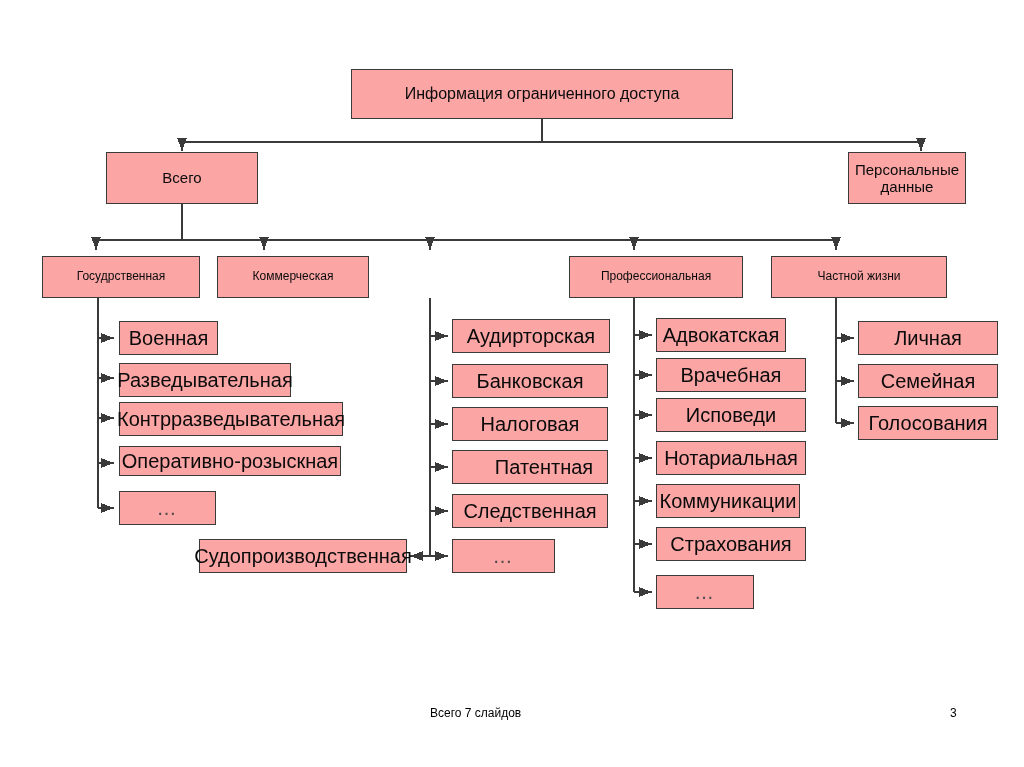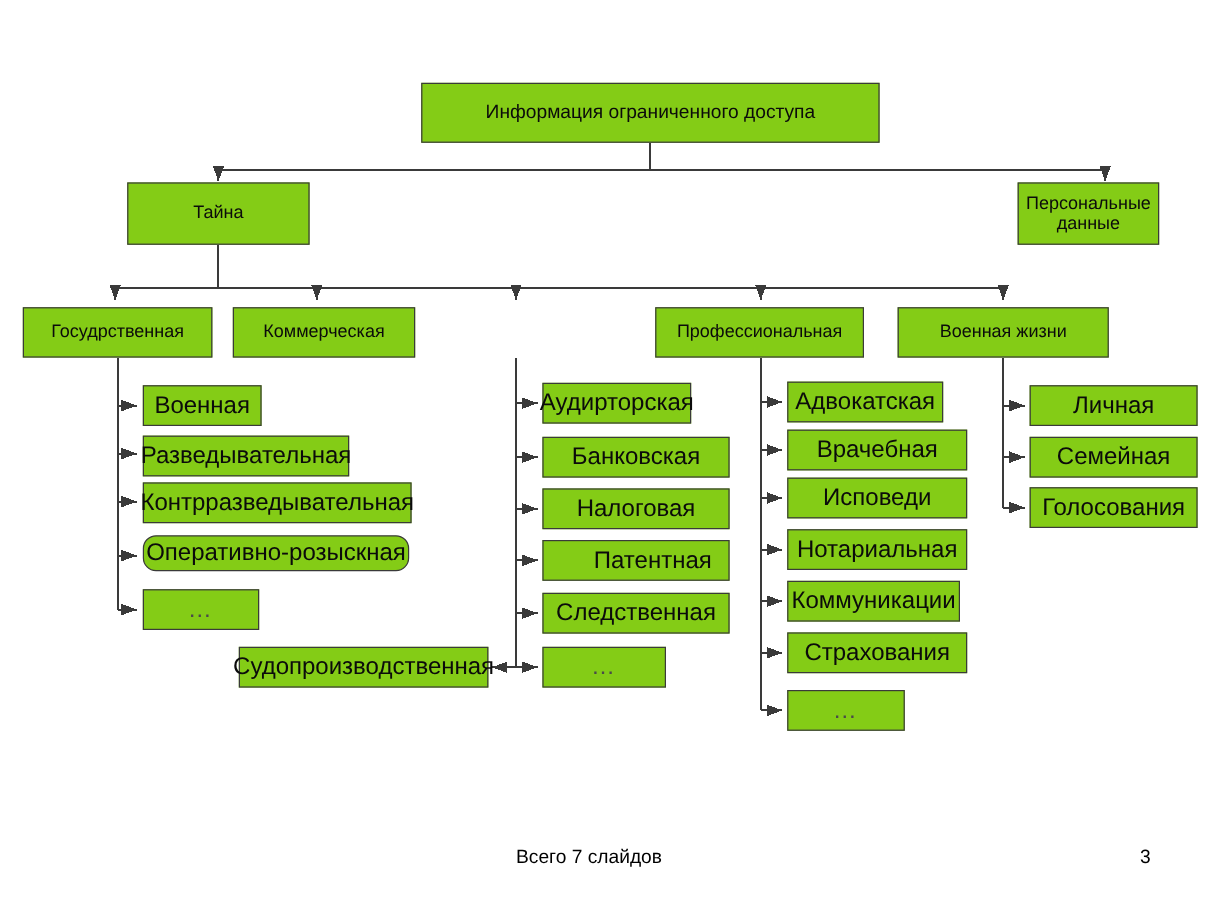--- a/index.html
+++ b/index.html
@@ -22,41 +22,41 @@
     position: absolute;
     left: 0;
     top: 0;
     width: 1024px;
     height: 767px;
   }
   .node {
     position: absolute;
     box-sizing: border-box;
     border: 1.4px solid #3a3a3a;
-    background: #84cc16;
+    background: #fca5a5;
     display: flex;
     align-items: center;
     justify-content: center;
     text-align: center;
     font-family: "Liberation Sans", sans-serif;
     font-size: 15px;
     line-height: 1.15;
     color: #0b0b0b;
     white-space: pre-line;
     z-index: 2;
   }
   .node.level1 { font-size: 16px; }
   .node.level2 { font-size: 15px; }
-  .node.level3 { font-size: 15px; }
+  .node.level3 { font-size: 12px; margin-left: 23px; }
   .node.leaf   { font-size: 20px; }
   .node.ellipsis { letter-spacing: 2px; color: #4a4a4a; }
   .footer-text {
     position: absolute;
     font-family: "Liberation Sans", sans-serif;
-    font-size: 16px;
+    font-size: 12px;
     color: #000000;
   }
   #footer-label { left: 430px; top: 706px; }
   #footer-page  { left: 950px; top: 706px; }
   svg line, svg path, svg polyline { shape-rendering: crispEdges; }
 </style>
 </head>
 <body>
 
 <div id="slide">
@@ -116,43 +116,43 @@
 
       <line x1="836" y1="298" x2="836" y2="423"></line>
       <line x1="836" y1="338" x2="854" y2="338" marker-end="url(#arrow)"></line>
       <line x1="836" y1="381" x2="854" y2="381" marker-end="url(#arrow)"></line>
       <line x1="836" y1="423" x2="854" y2="423" marker-end="url(#arrow)"></line>
     </g>
   </svg>
 
   <div class="node level1" style="left:351px; top:69px; width:382px; height:50px;">Информация ограниченного доступа</div>
 
-  <div class="node level2" style="left:106px; top:152px; width:152px; height:52px;">Тайна</div>
+  <div class="node level2" style="left:106px; top:152px; width:152px; height:52px;">Всего</div>
 
   <div class="node level2" style="left:848px; top:152px; width:118px; height:52px;">Персональные
 данные</div>
 
   <div class="node level3" style="left:19px; top:256px; width:158px; height:42px;">Госудрственная</div>
 
   <div class="node level3" style="left:194px; top:256px; width:152px; height:42px;">Коммерческая</div>
 
 
   <div class="node level3" style="left:546px; top:256px; width:174px; height:42px;">Профессиональная</div>
 
-  <div class="node level3" style="left:748px; top:256px; width:176px; height:42px;">Военная жизни</div>
+  <div class="node level3" style="left:748px; top:256px; width:176px; height:42px;">Частной жизни</div>
 
   <div class="node leaf" style="left:119px; top:321px; width:99px; height:34px;">Военная</div>
   <div class="node leaf" style="left:119px; top:363px; width:172px; height:34px;">Разведывательная</div>
   <div class="node leaf" style="left:119px; top:402px; width:224px; height:34px;">Контрразведывательная</div>
-  <div class="node leaf" style="left:119px; top:446px; width:222px; height:30px;border-radius:11px;">Оперативно-розыскная</div>
+  <div class="node leaf" style="left:119px; top:446px; width:222px; height:30px;">Оперативно-розыскная</div>
   <div class="node leaf ellipsis" style="left:119px; top:491px; width:97px; height:34px;">…</div>
 
   <div class="node leaf" style="left:199px; top:539px; width:208px; height:34px;">Судопроизводственная</div>
 
-  <div class="node leaf" style="left:452px; top:319px; width:124px; height:34px;">Аудирторская</div>
+  <div class="node leaf" style="left:452px; top:319px; width:158px; height:34px;">Аудирторская</div>
   <div class="node leaf" style="left:452px; top:364px; width:156px; height:34px;">Банковская</div>
   <div class="node leaf" style="left:452px; top:407px; width:156px; height:34px;">Налоговая</div>
   <div class="node leaf" style="left:452px; top:450px; width:156px; height:34px;padding-left:28px;">Патентная</div>
   <div class="node leaf" style="left:452px; top:494px; width:156px; height:34px;">Следственная</div>
   <div class="node leaf ellipsis" style="left:452px; top:539px; width:103px; height:34px;">…</div>
 
   <div class="node leaf" style="left:656px; top:318px; width:130px; height:34px;">Адвокатская</div>
   <div class="node leaf" style="left:656px; top:358px; width:150px; height:34px;">Врачебная</div>
   <div class="node leaf" style="left:656px; top:398px; width:150px; height:34px;">Исповеди</div>
   <div class="node leaf" style="left:656px; top:441px; width:150px; height:34px;">Нотариальная</div>

